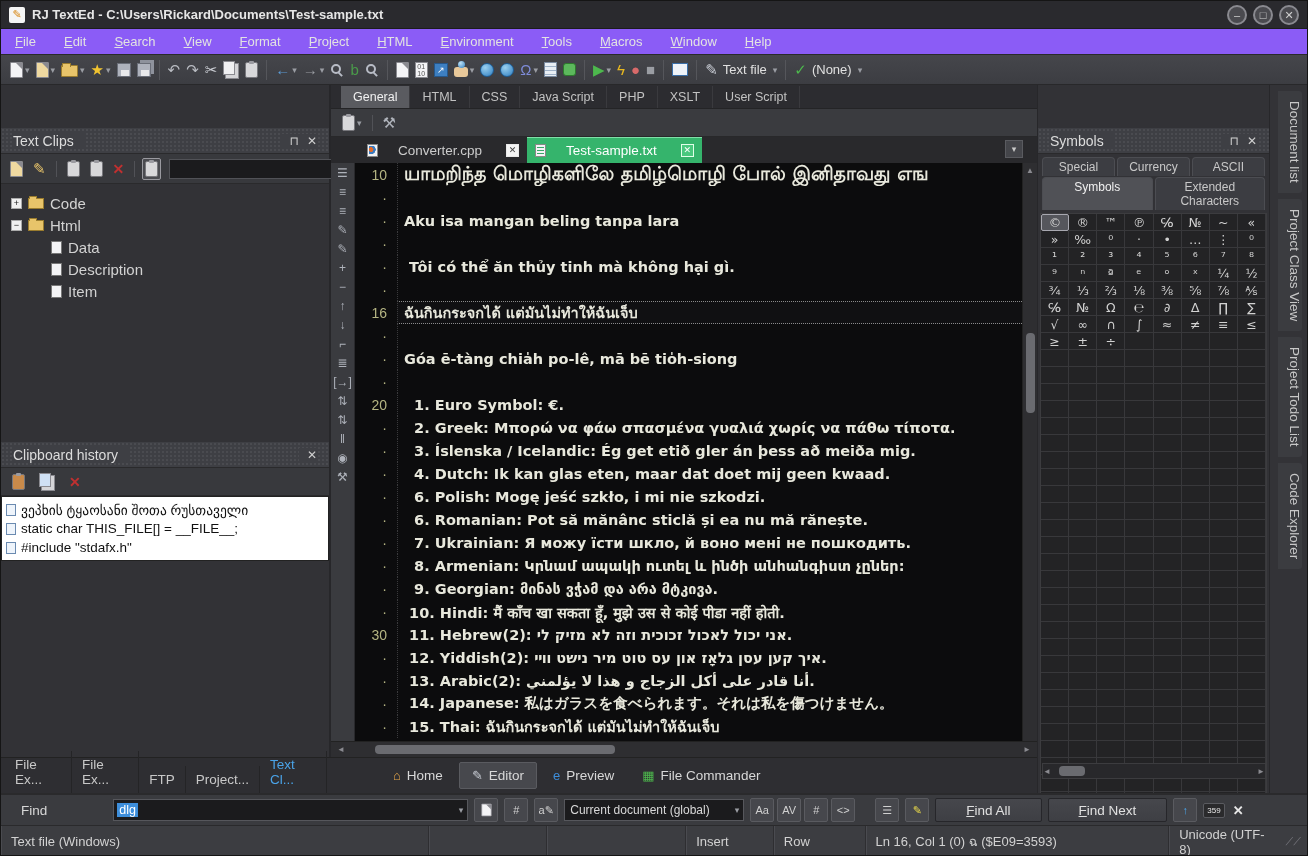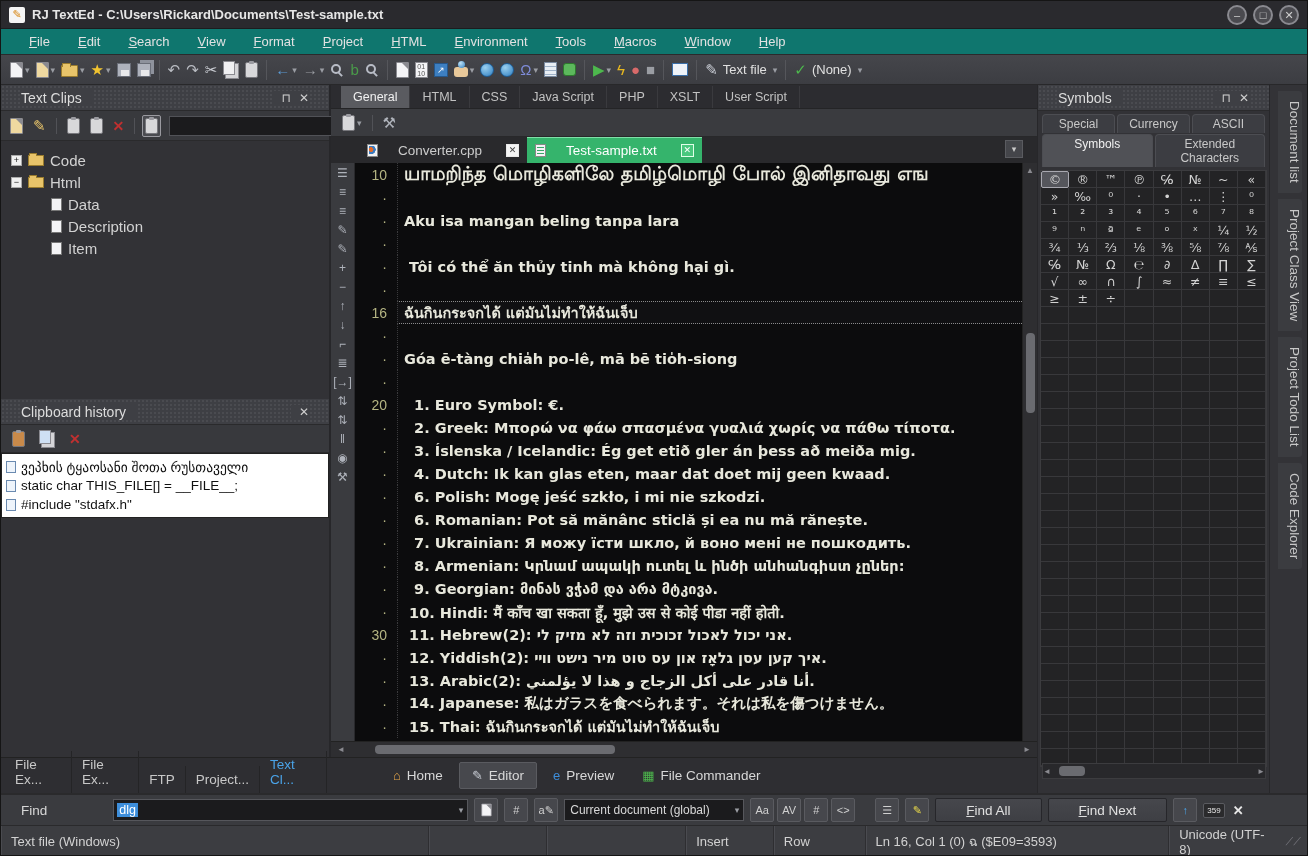--- a/index.html
+++ b/index.html
@@ -12,22 +12,22 @@
   #title-bar { position:absolute; top:0; left:0; right:0; height:28px; background:#2a2a2e;
                display:flex; align-items:center; padding:0 8px; border-bottom:1px solid #1c1c1e; }
   .app-icon { width:16px; height:16px; background:#f5f5f5; border-radius:2px; margin-right:7px;
               display:flex; align-items:center; justify-content:center; font-size:11px; color:#d88a1a; }
   #title-text { color:#e6e6e6; font-weight:bold; font-size:13px; }
   #win-buttons { margin-left:auto; display:flex; gap:6px; }
   .win-btn { width:20px; height:20px; border-radius:50%; background:#4a4a4f; border:2px solid #8a8a90;
              color:#cfcfcf; font-size:11px; line-height:16px; text-align:center; cursor:default; }
 
   
-  #menu-bar { position:absolute; top:28px; left:0; right:0; height:26px; background:#0f766e;
-              display:flex; align-items:center; padding-left:14px; border-bottom:1px solid #2a2a2c; }
+  #menu-bar { position:absolute; top:28px; left:0; right:0; height:26px; background:#8b5cf6;
+              display:flex; align-items:center; border-bottom:1px solid #2a2a2c; }
   .menu-item { padding:4px 14px; color:#e2e2e2; font-size:13px; }
   .menu-item:first-letter { text-decoration:underline; }
 
   
   #toolbar { position:absolute; top:54px; left:0; right:0; height:30px; background:linear-gradient(#45464b,#3c3d42);
              display:flex; align-items:center; padding-left:6px; border-bottom:1px solid #28282a; }
   .tb-item { display:flex; align-items:center; padding:2px 3px; }
   .tb-sep { width:1px; height:20px; background:#2c2c2e; border-right:1px solid #55565b; margin:0 5px; }
   .dd { font-size:9px; color:#9a9da3; margin-left:2px; }
   .tb-glyph { font-size:15px; line-height:18px; }
@@ -57,23 +57,23 @@
   .k-hand:before { content:""; position:absolute; top:-6px; left:4px; width:7px; height:7px; border-radius:50%; background:radial-gradient(circle at 35% 30%, #bfe2f5, #2f7ec0); }
   .k-notes { width:13px; height:15px; background:#e8eef4; border:1px solid #7a8aa0;
              background-image:repeating-linear-gradient(#0000 0 3px, #9fb2c8 3px 4px); }
   .k-num { width:13px; height:16px; background:#f4f4f6; border:1px solid #8a8a90; color:#555; font-size:7px; line-height:7px; text-align:center; font-style:normal; }
 
   
   #main { position:absolute; top:84px; left:0; width:1308px; height:708px; }
 
   
   #left-panel { position:absolute; left:0; top:0; width:330px; height:672px; background:#323236; border-right:2px solid #27272a; }
-  .panel-header { height:26px; background:#3e3f44; display:flex; align-items:center; padding:0 20px;
+  .panel-header { height:26px; background:#3e3f44; display:flex; align-items:center; padding:0 12px;
                   color:#dcdcdc; font-size:14px; border-bottom:1px solid #2a2a2c;
-                  background-image:radial-gradient(#4a4b50 1px, transparent 1px); background-size:4px 4px; }
+                  background-image:radial-gradient(#4a4b50 1px, transparent 1px); background-size:4px 4px;margin-top:43px; }
   .panel-header .ph-text { background:#3e3f44; padding-right:10px; }
   .ph-btns { margin-left:auto; display:flex; gap:8px; background:#3e3f44; padding-left:8px; }
   .ph-btn { color:#cfcfcf; font-size:12px; }
   #tc-toolbar { height:30px; display:flex; align-items:center; gap:4px; padding:0 6px; background:#38393d; border-bottom:1px solid #2a2a2c; }
   .mini-sep { width:1px; height:16px; background:#2c2c2e; border-right:1px solid #515257; margin:0 3px; }
   .toggled { border:1px solid #9a9aa0; border-radius:2px; background:#4a4b50; padding:2px; }
   #tc-search { flex:1; height:20px; background:#1b1b1d; border:1px solid #515257; margin-left:4px; }
   #tc-tree { padding:8px 10px; font-size:15px; color:#d2d2d2; }
   .tree-row { display:flex; align-items:center; height:22px; gap:6px; }
   .tree-child { padding-left:40px; }

